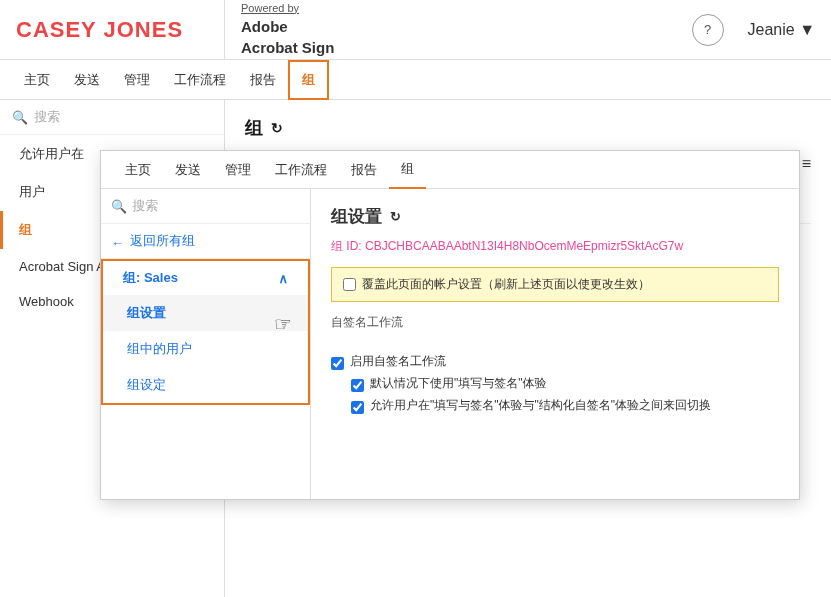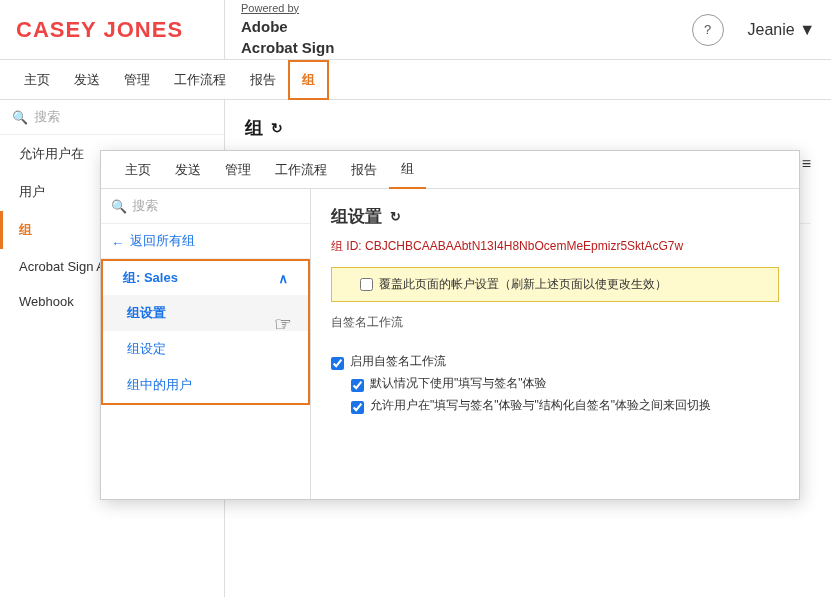--- a/index.html
+++ b/index.html
@@ -273,27 +273,27 @@
     .overlay-content-title {
       display: flex;
       align-items: center;
       gap: 8px;
       font-size: 17px;
       font-weight: bold;
       margin-bottom: 10px;
     }
     .group-id-text {
       font-size: 12px;
-      color: #b91c1c;
+      color: #ec4899;
       margin-bottom: 12px;
     }
     .warning-box {
       background: #fffacd;
       border: 1px solid #e0c040;
-      padding: 8px 28px;
+      padding: 8px 11px;
       font-size: 12px;
       color: #333;
       margin-bottom: 12px;
       display: flex;
       align-items: center;
       gap: 6px;
     }
     .section-title {
       font-size: 12px;
       color: #555;
@@ -424,22 +424,22 @@
           <span>←</span>
           <span>返回所有组</span>
         </div>
         <div class="overlay-group-section">
           <div class="overlay-group-header">
             <span>组: Sales</span>
             <span>∧</span>
           </div>
           <div class="overlay-group-items">
             <div class="overlay-group-item active-item">组设置</div>
+            <div class="overlay-group-item">组中的用户</div>
             <div class="overlay-group-item">组设定</div>
-            <div class="overlay-group-item">组中的用户</div>
           </div>
         </div>
       </div>
 
       <div class="overlay-content">
         <div class="overlay-content-title">
           <span>组设置</span>
           <span style="font-size:13px;cursor:pointer;">↻</span>
         </div>
         <div class="group-id-text">组 ID: CBJCHBCAABAAbtN13I4H8NbOcemMeEpmizr5SktAcG7w</div>

